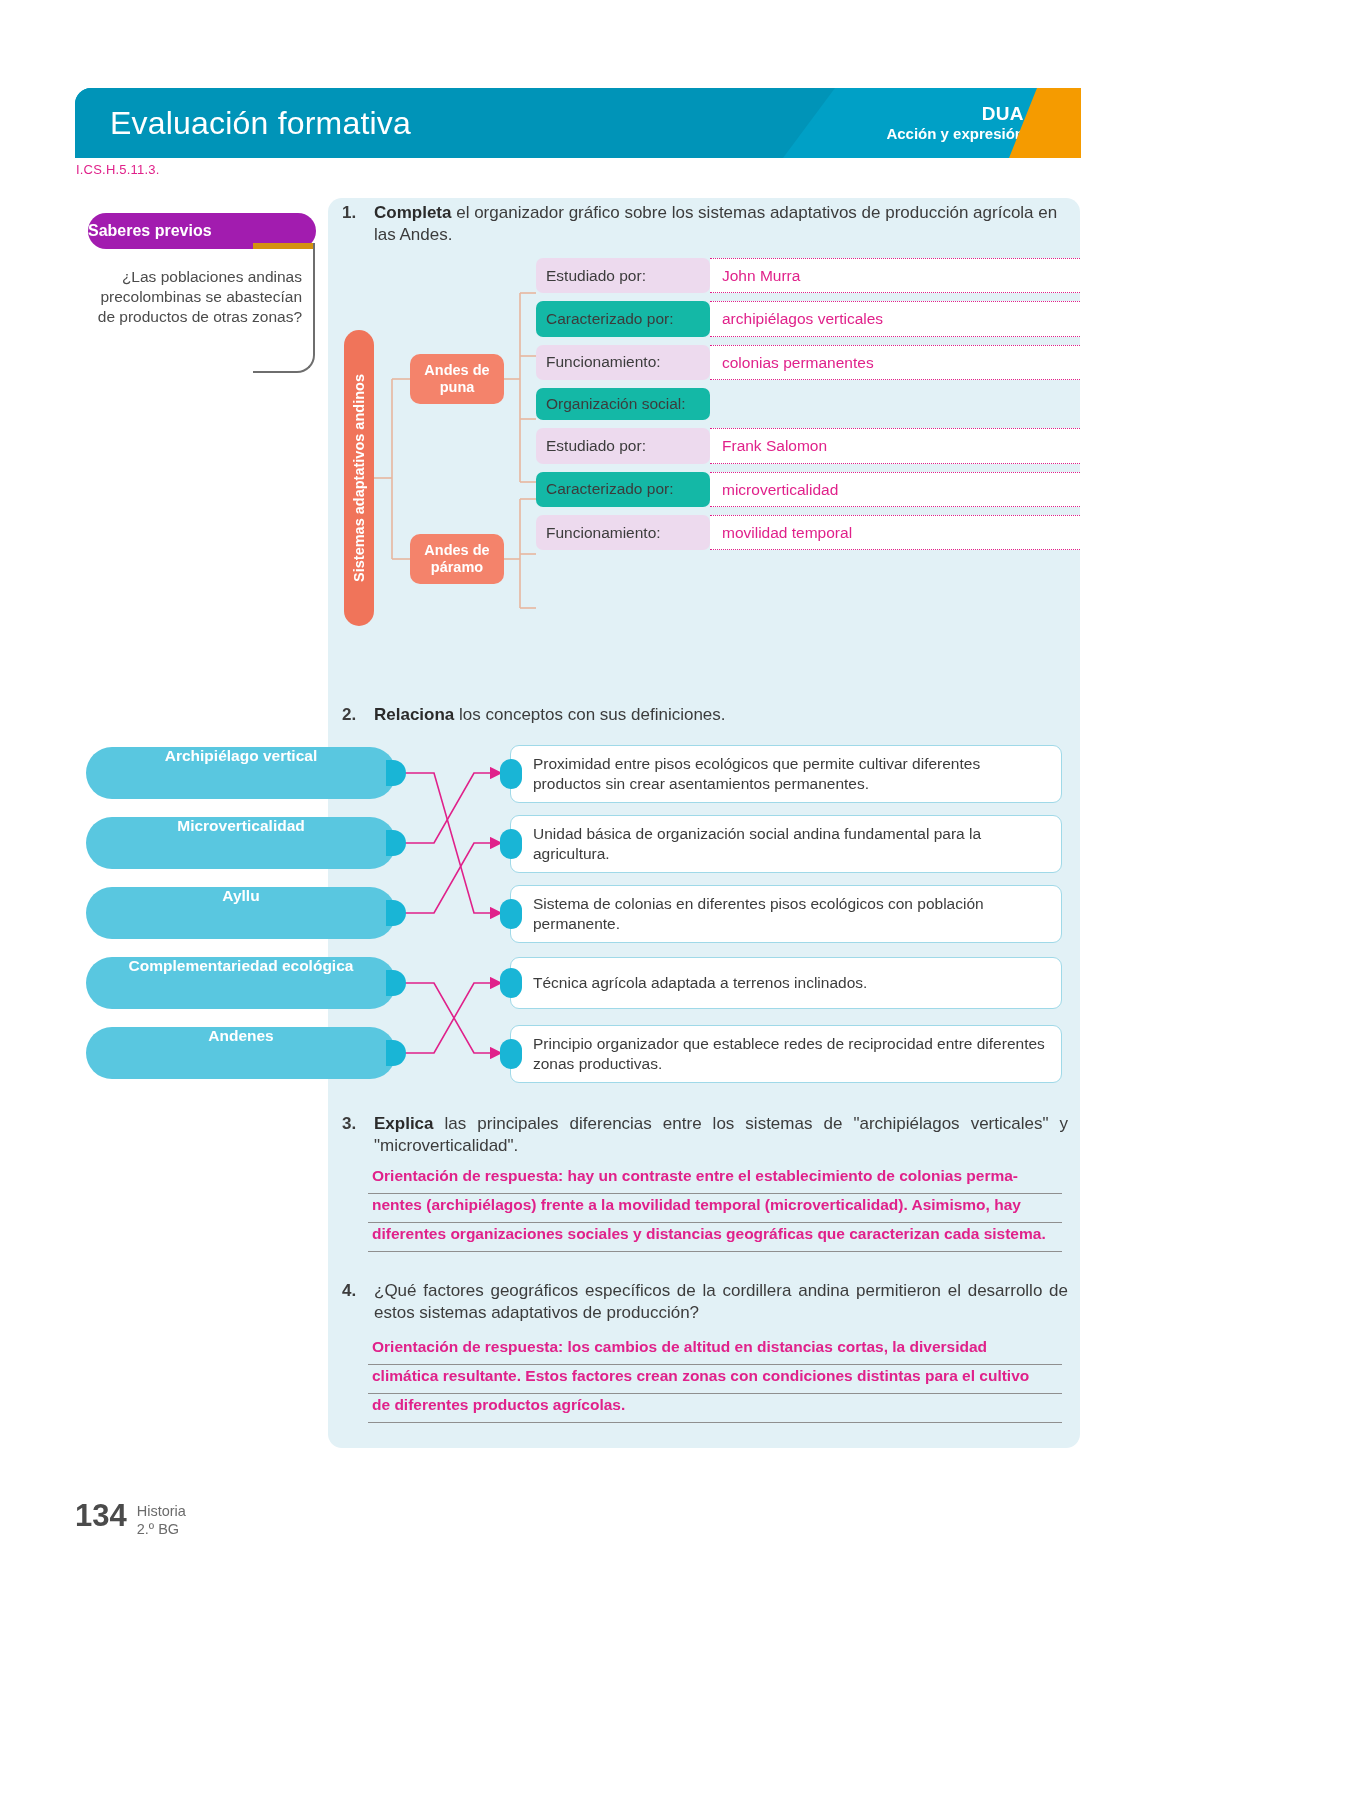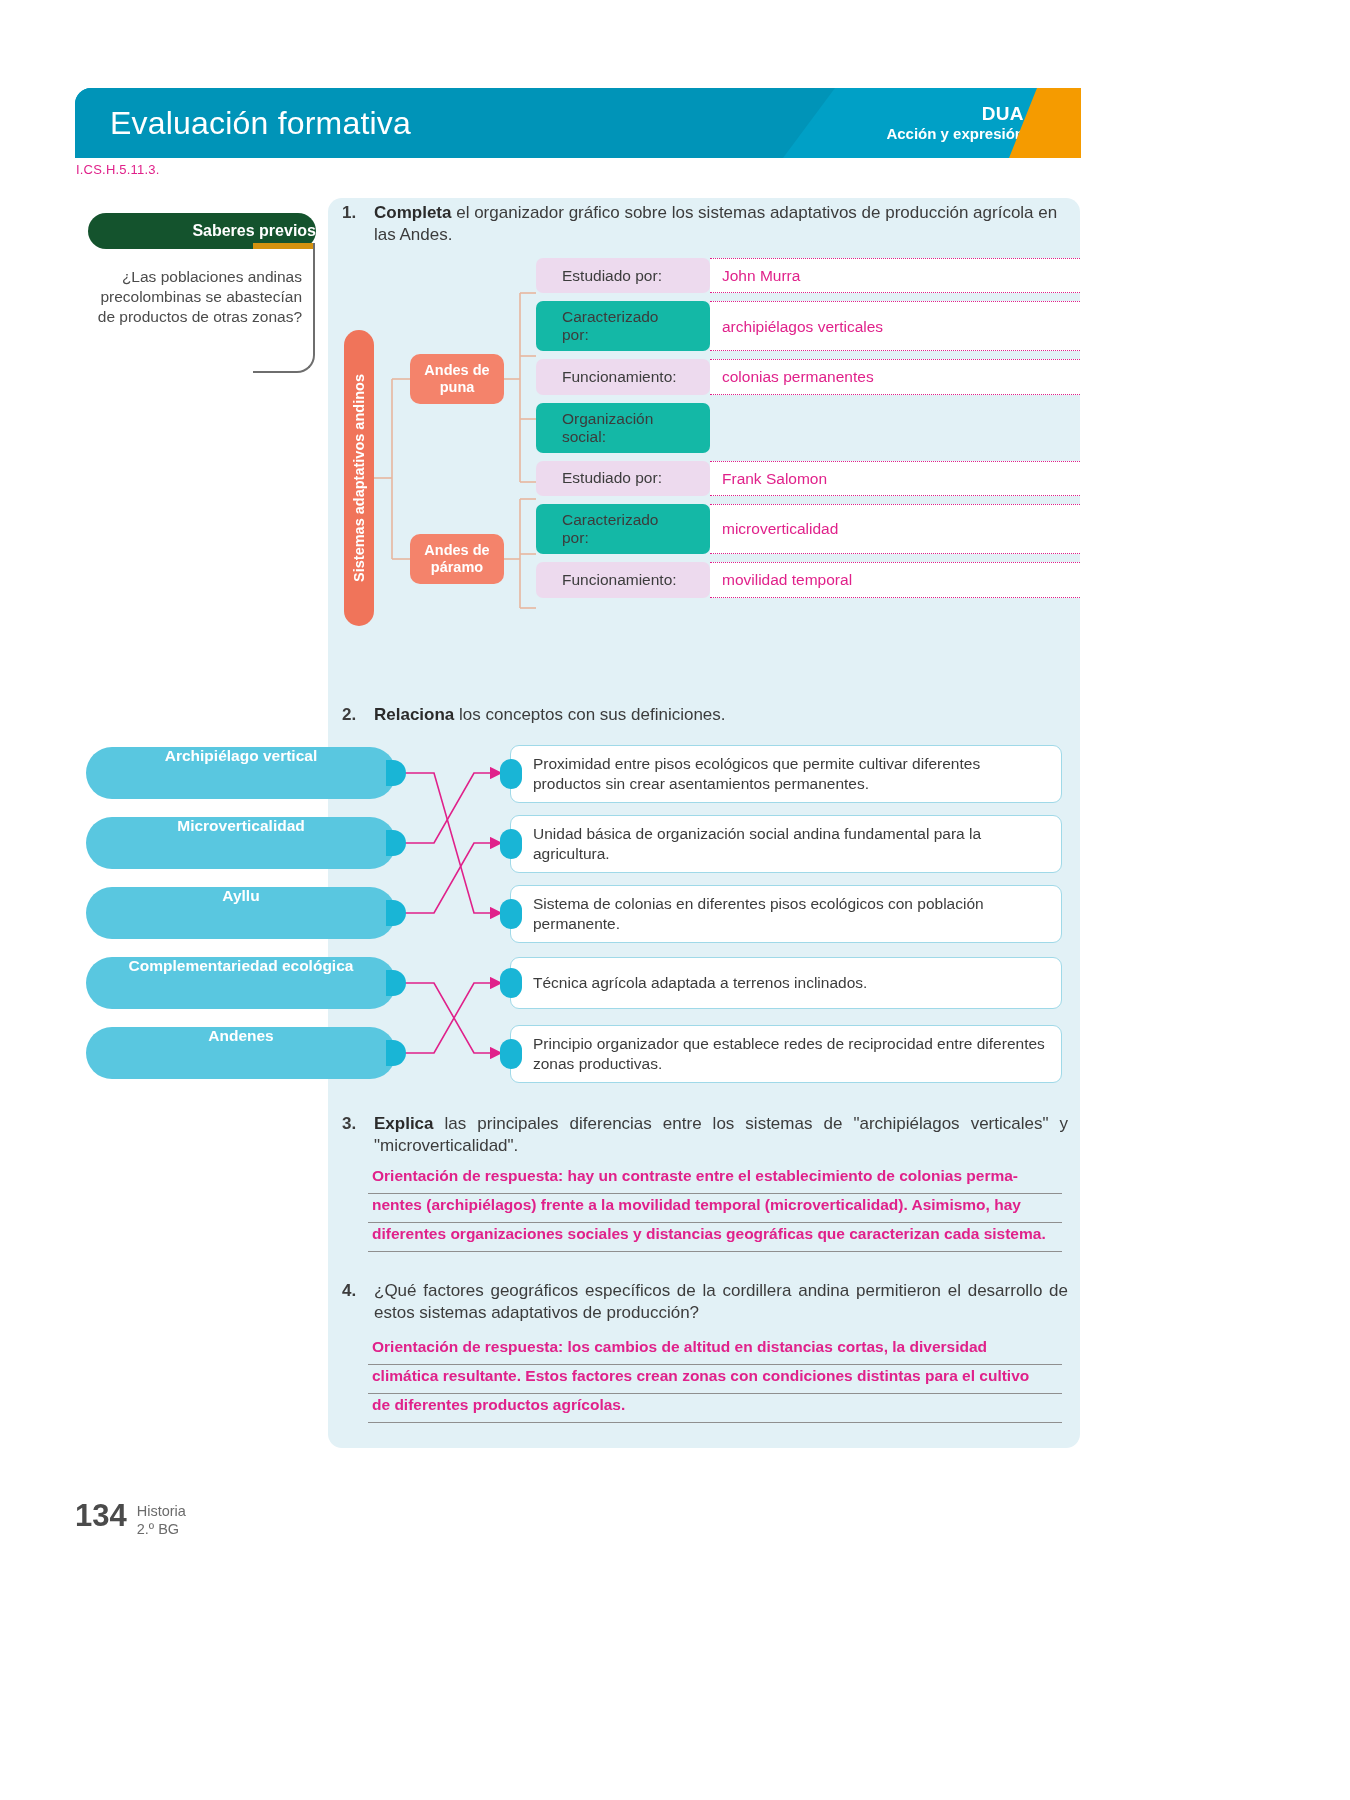--- a/index.html
+++ b/index.html
@@ -47,22 +47,22 @@
   }
 
   .code-tag{
     position:absolute; left:76px; top:162px;
     color:#e0218a; font-size:13px; letter-spacing:.2px;
   }
 
   
   .saberes-pill{
     position:absolute; left:88px; top:213px; width:228px; height:36px;
-    background:#14532d; border-radius:18px;
-    display:flex; align-items:center; justify-content:flex-end;
+    background:#a21caf; border-radius:18px;
+    display:flex; align-items:center; justify-content:flex-start;
     color:#fff; font-weight:bold; font-size:16px;
   }
   .saberes-body{
     position:absolute; left:88px; top:253px; width:228px;
     padding:14px 14px 12px 8px;
     text-align:right; color:#4b4b4b; font-size:15.5px; line-height:1.28;
   }
   .saberes-bracket{
     position:absolute; left:253px; top:243px; width:62px; height:130px;
     border-right:2px solid #6e6e6e;
@@ -114,21 +114,21 @@
   .org-node.paramo{ left:82px; top:276px; }
 
   .org-rows{ position:absolute; left:208px; top:0; width:544px; }
   .org-row{
     position:relative; height:auto; margin-bottom:8px;
     display:flex; align-items:stretch;
   }
   .org-label{
     width:174px; flex:0 0 174px;
     display:flex; align-items:center;
-    padding:7px 26px; font-size:15.5px; color:#3c3c3c;
+    padding:7px 10px; font-size:15.5px; color:#3c3c3c;
     border-radius:7px;
   }
   .org-label.lilac{ background:#eddaee; }
   .org-label.peach{ background:#14b8a6; }
   .org-value{
     flex:1; background:#ffffff;
     border-top:1.5px dotted #e0218a;
     border-bottom:1.5px dotted #e0218a;
     display:flex; align-items:center; padding:7px 12px;
     color:#e0218a; font-size:15.5px; line-height:1.25;

